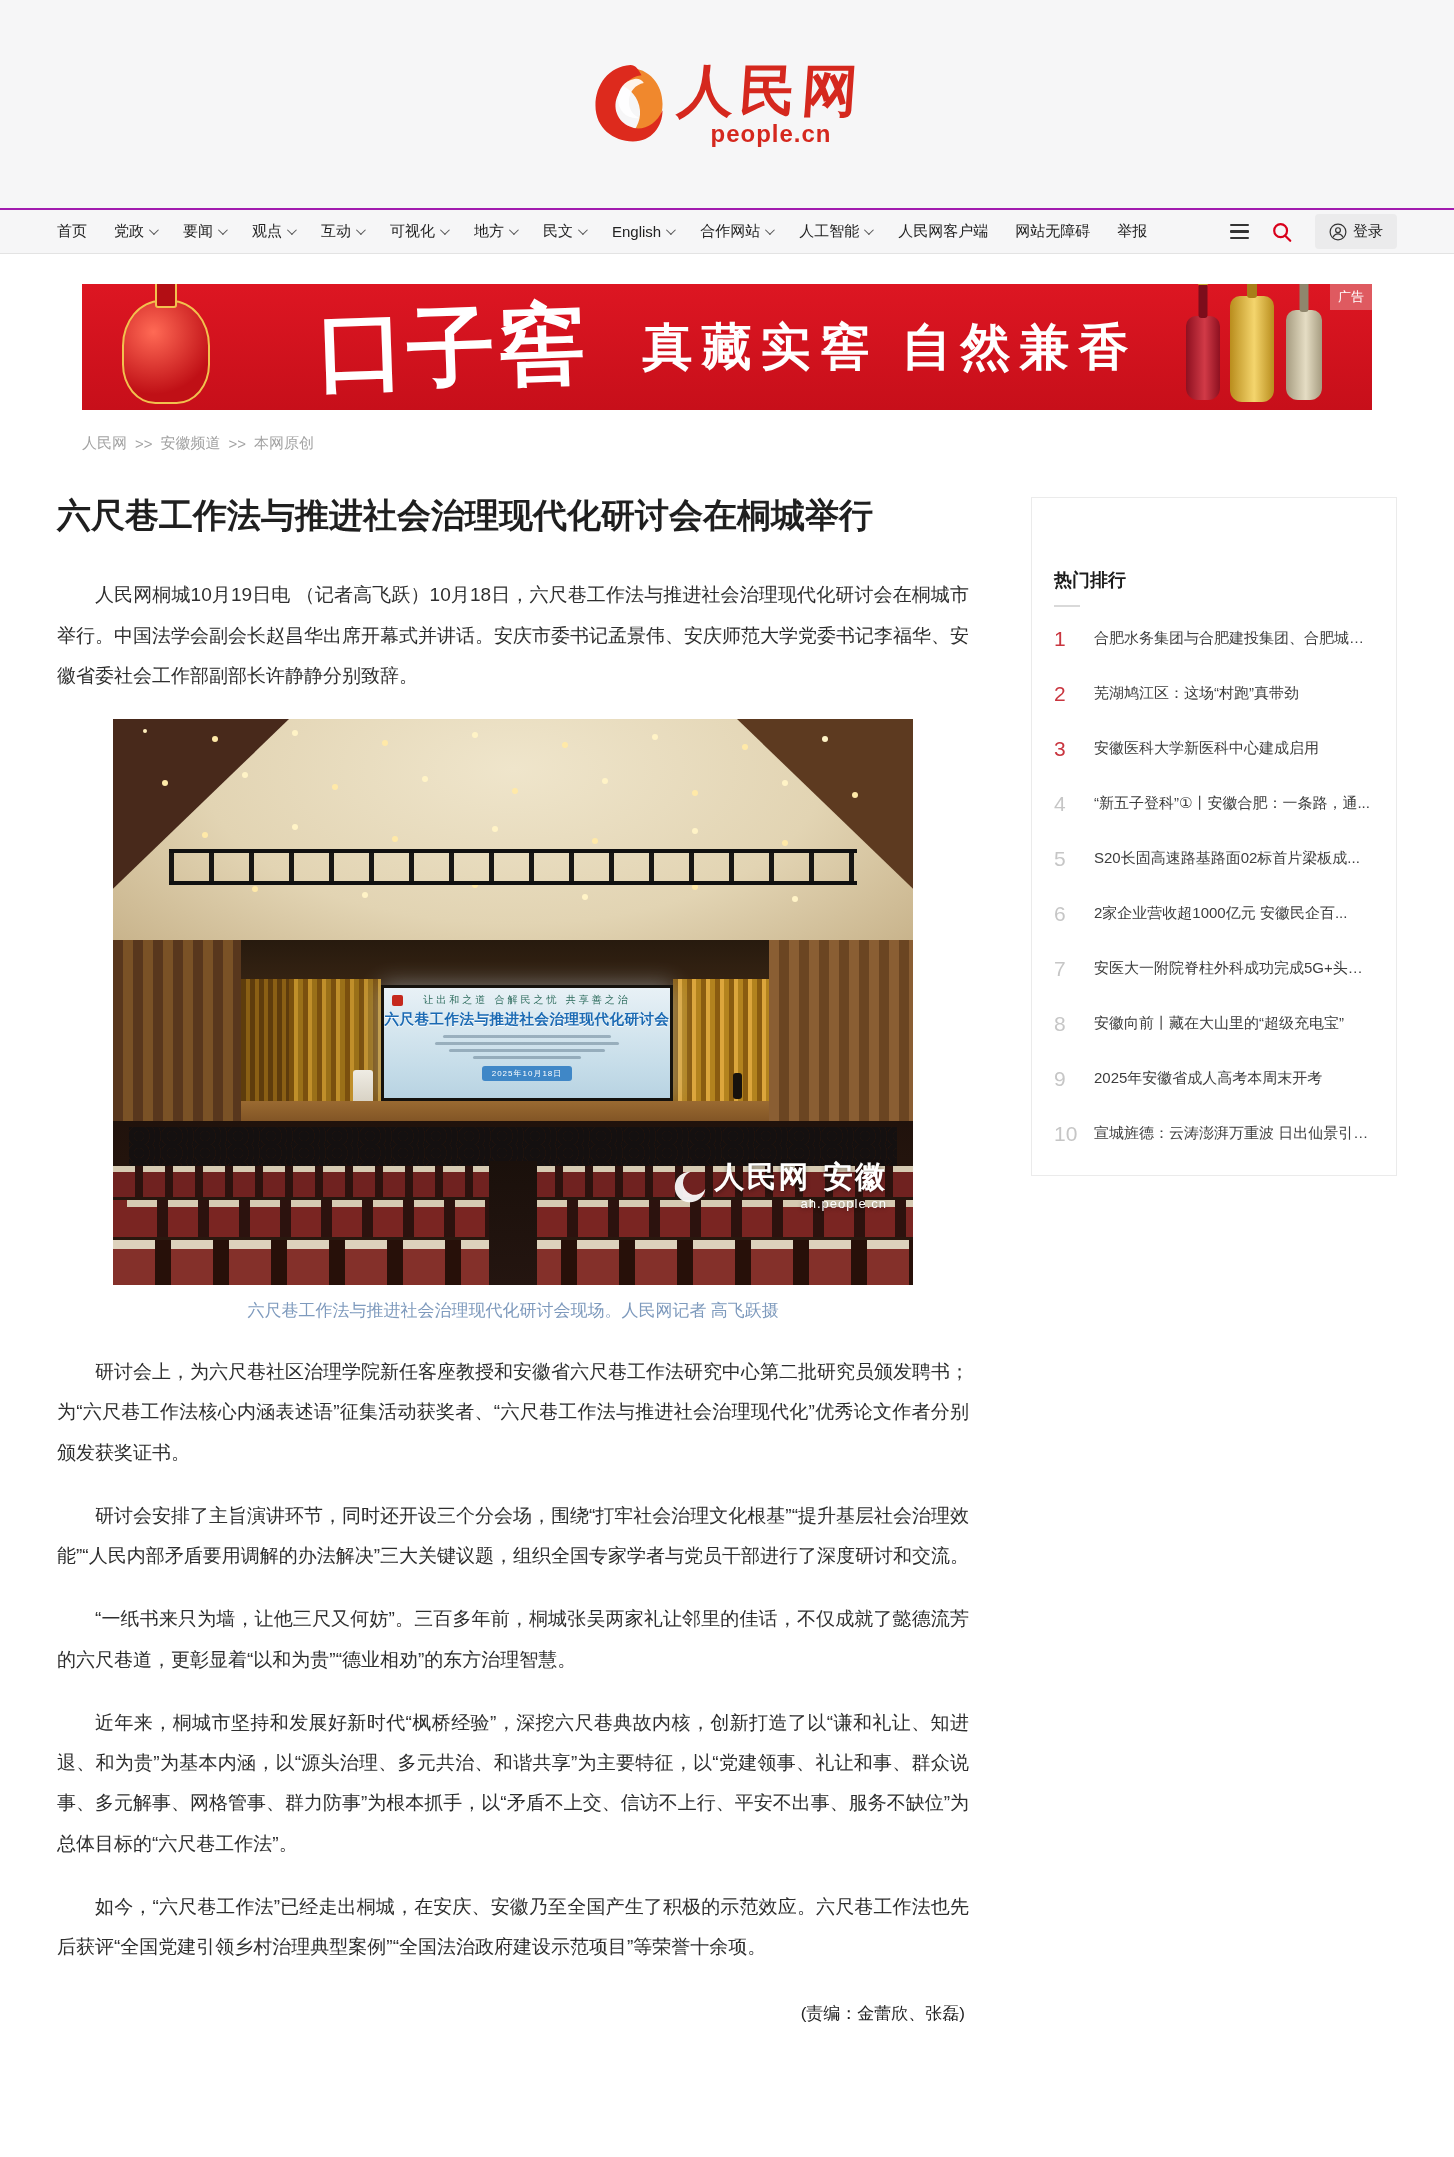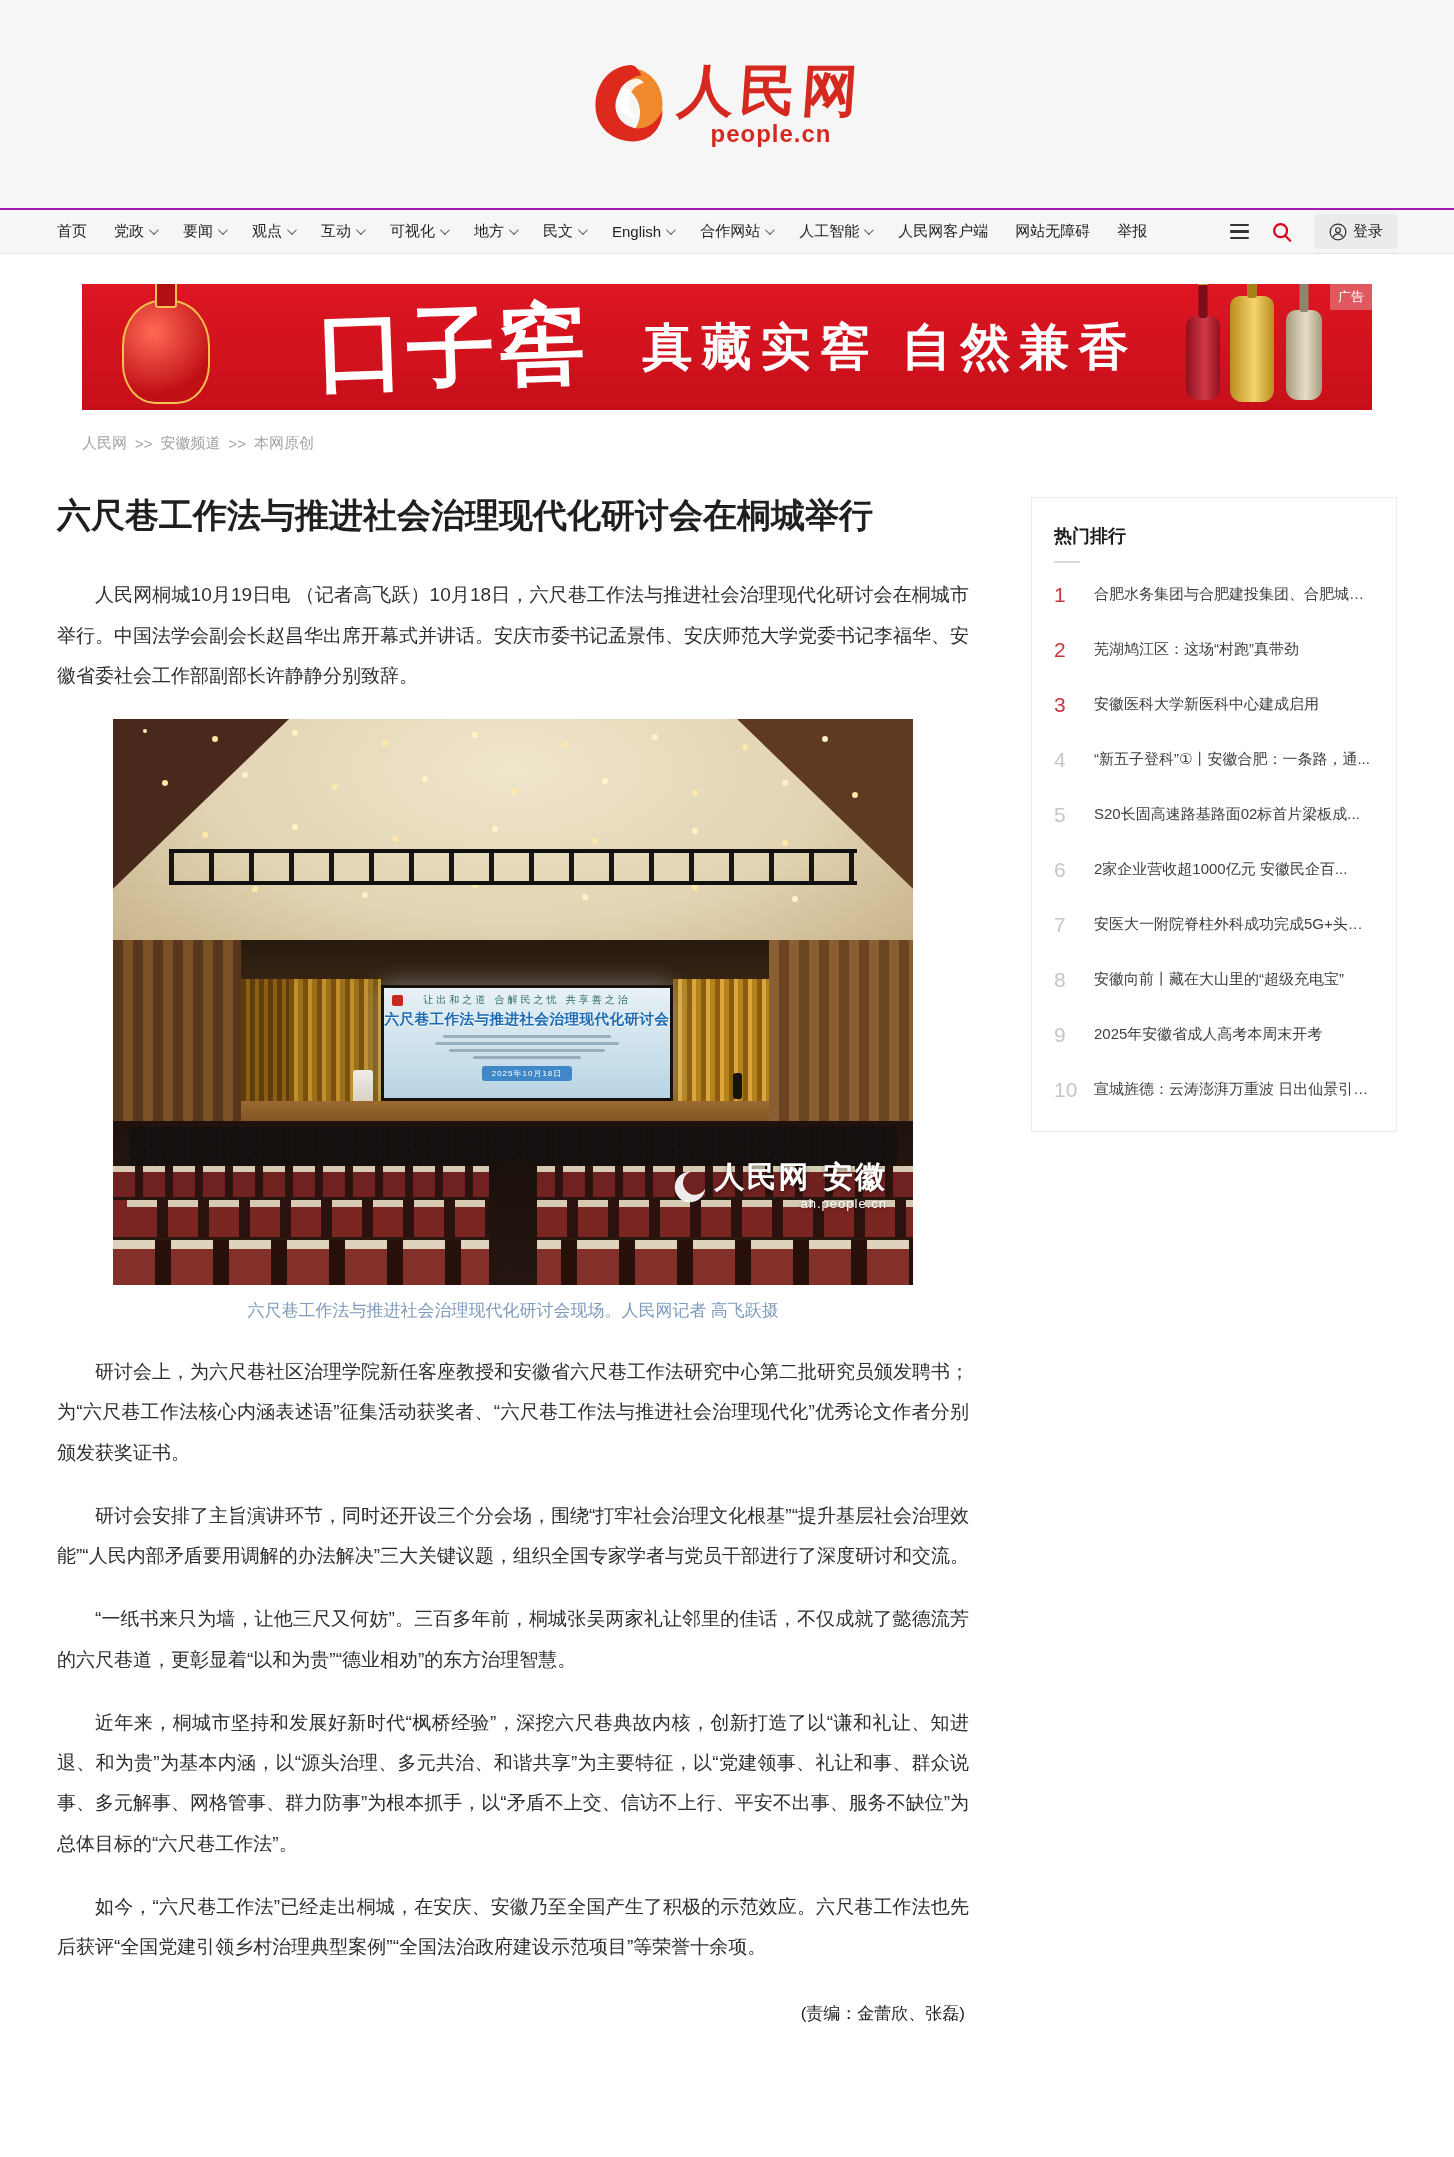--- a/index.html
+++ b/index.html
@@ -117,21 +117,21 @@
   .ph-watermark{right:26px;bottom:74px;color:#fff;text-align:right;display:flex;align-items:center;gap:8px;text-shadow:0 1px 4px rgba(0,0,0,.45);}
   .wm-main{font-family:"DejaVu Serif","Liberation Serif",serif;font-weight:bold;font-size:30px;letter-spacing:2px;line-height:1;}
   .wm-sub{font-size:13px;letter-spacing:1px;margin-top:4px;}
 
   .photo-caption{text-align:center;font-family:"Liberation Serif","DejaVu Serif",serif;font-size:17px;color:var(--caption-blue);margin:14px 0 30px;}
 
   .editor-note{text-align:right;font-size:17px;color:#222;margin:34px 4px 46px 0;}
 
   
   .sidebar{width:366px;border:1px solid #ebebeb;padding:26px 22px 14px;margin-top:6px;}
-  .sidebar-title{font-size:18px;font-weight:bold;color:#1b1b1b;}
+  .sidebar-title{font-size:18px;font-weight:bold;color:#1b1b1b;margin-top:44px;}
   .sidebar-underline{width:26px;height:2px;background:#d9d9d9;margin:13px 0 4px;}
   .rank-item{display:flex;align-items:center;gap:13px;padding:17px 0;cursor:pointer;}
   .rank-num{font-size:21px;color:#c6c6c6;min-width:27px;line-height:1;}
   .rank-num.hot{color:var(--rank-red);}
   .rank-text{font-size:15px;color:#3d3d3d;white-space:nowrap;overflow:hidden;text-overflow:ellipsis;flex:1;}
 </style>
 </head>
 <body>
 
 <header class="site-header">

